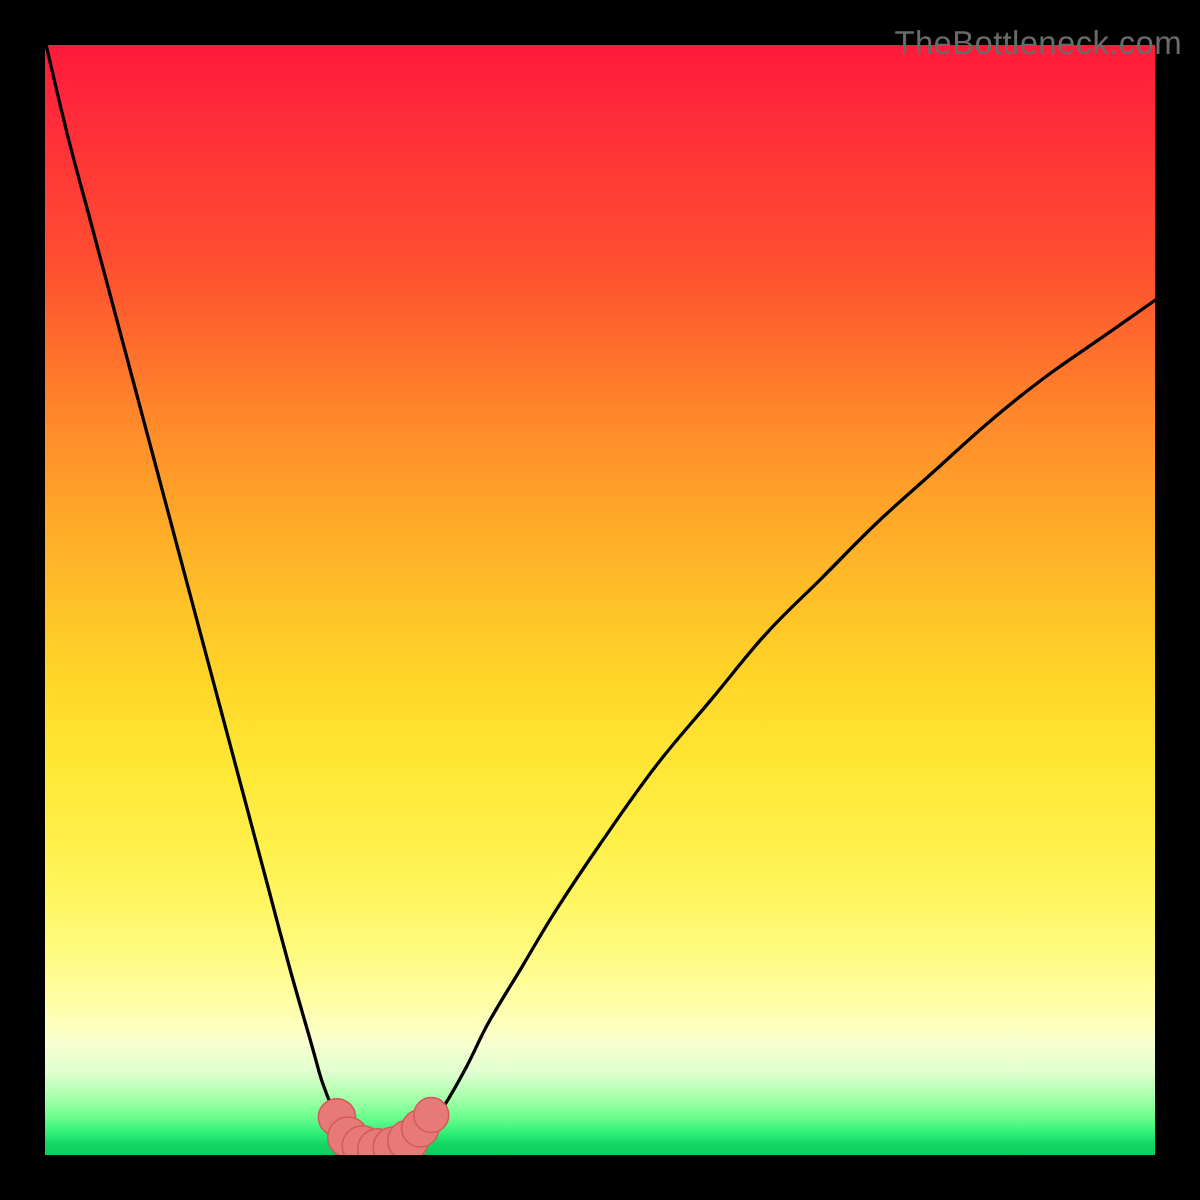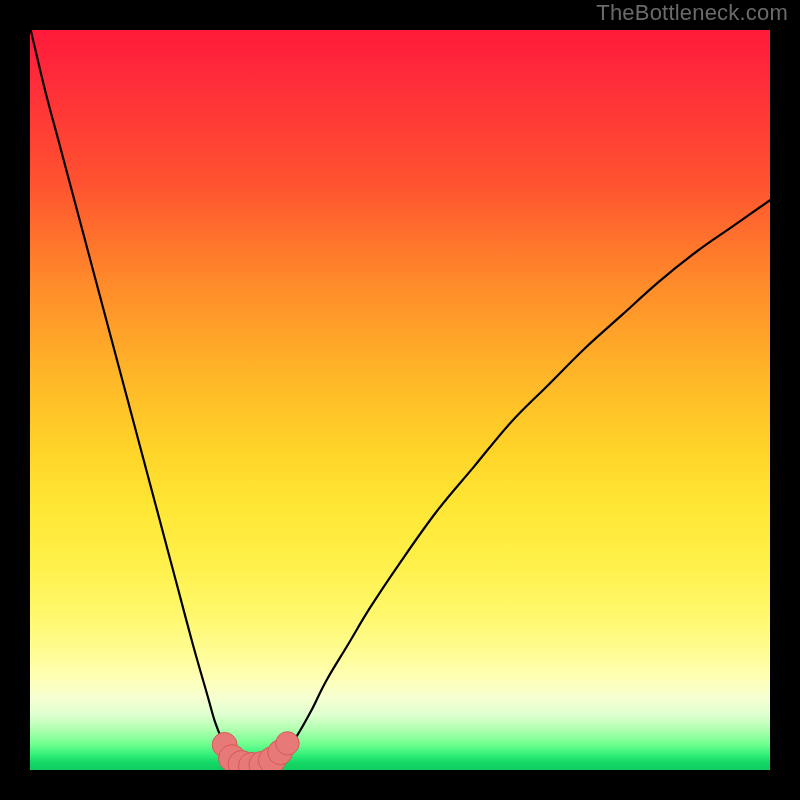--- a/index.html
+++ b/index.html
@@ -50,21 +50,21 @@
       #14d765 99%,
       #10cc60 100%
     );
   }
   .curves {
     position: absolute;
     inset: 0;
   }
   .watermark {
     position: absolute;
-    top: 0;
+    top: 16px;
     right: 12px;
     color: #6a6a6a;
     font-size: 22px;
     letter-spacing: 0.2px;
     user-select: none;
   }
 </style>
 </head>
 <body>
 

